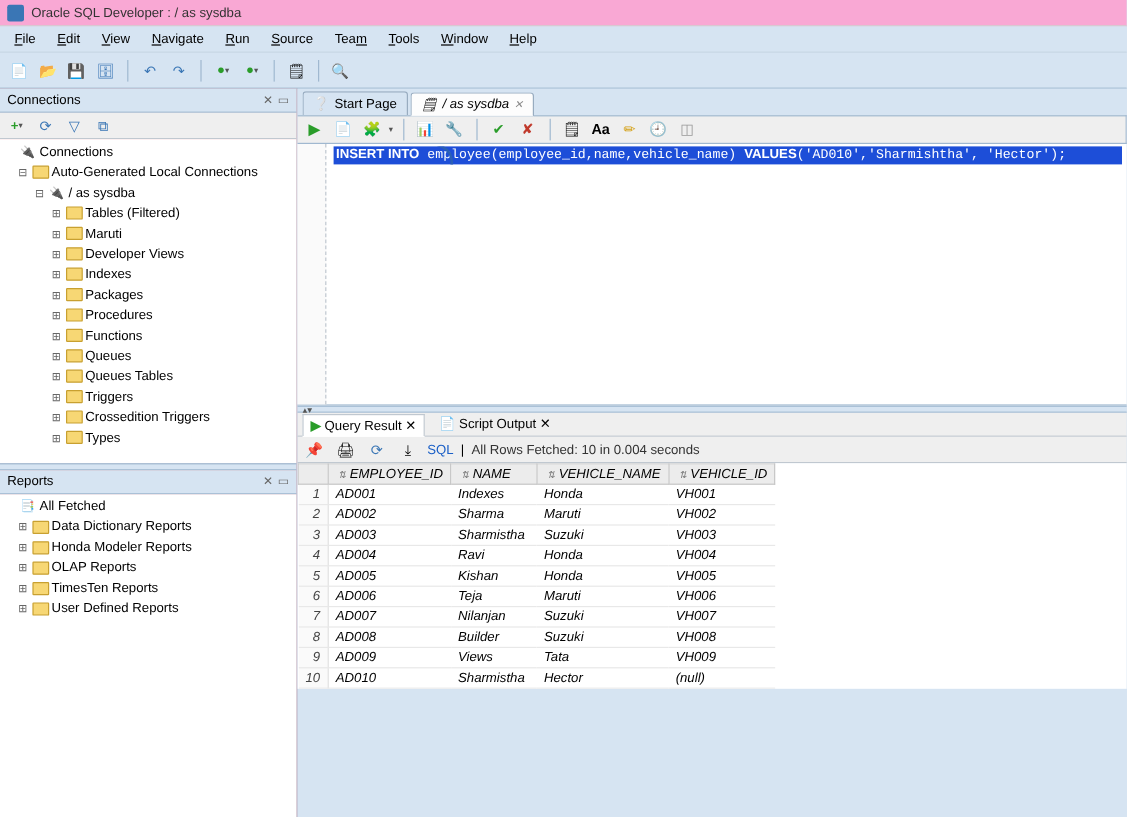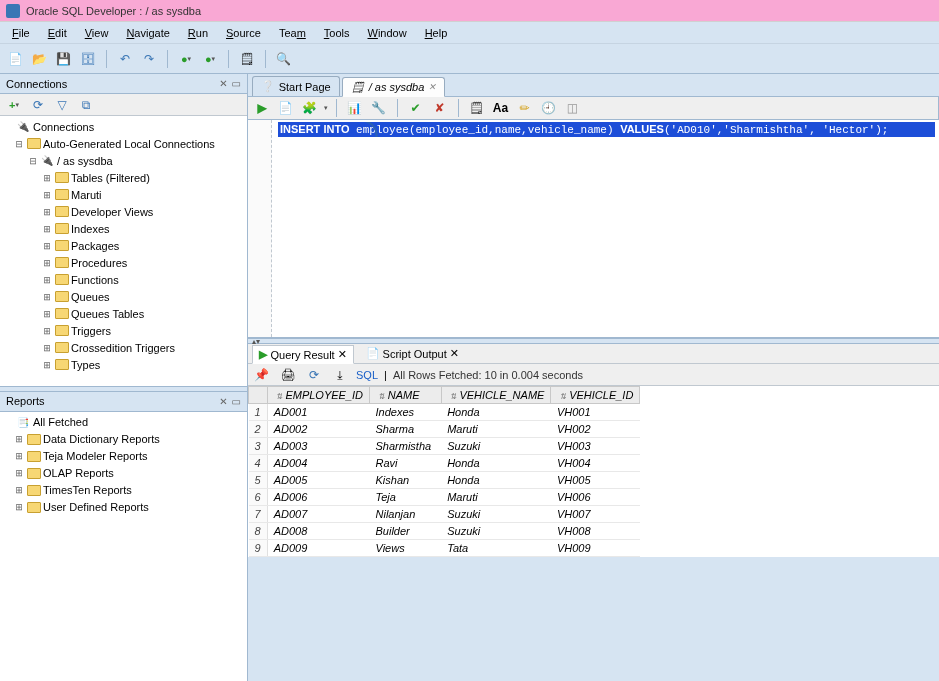--- a/index.html
+++ b/index.html
@@ -243,21 +243,21 @@
             <span class="icn">
               <span class="folder"></span>
             </span>
             <span>Data Dictionary Reports</span>
           </div>
           <div class="tree-row" style="padding-left: 14px;">
             <span class="twisty">⊞</span>
             <span class="icn">
               <span class="folder"></span>
             </span>
-            <span>Teja Modeler Reports</span>
+            <span>Honda Modeler Reports</span>
           </div>
           <div class="tree-row" style="padding-left: 14px;">
             <span class="twisty">⊞</span>
             <span class="icn">
               <span class="folder"></span>
             </span>
             <span>OLAP Reports</span>
           </div>
           <div class="tree-row" style="padding-left: 14px;">
             <span class="twisty">⊞</span>
@@ -403,17 +403,24 @@
               <td>Suzuki</td>
               <td>VH008</td>
             </tr>
             <tr>
               <td class="rownum">9</td>
               <td>AD009</td>
               <td>Views</td>
               <td>Tata</td>
               <td>VH009</td>
             </tr>
+            <tr>
+              <td class="rownum">10</td>
+              <td>AD010</td>
+              <td>Sharmistha</td>
+              <td>Hector</td>
+              <td>(null)</td>
+            </tr>
           </tbody>
       </table>
     </div>
   </div>
 </div>
 
 </body></html>

